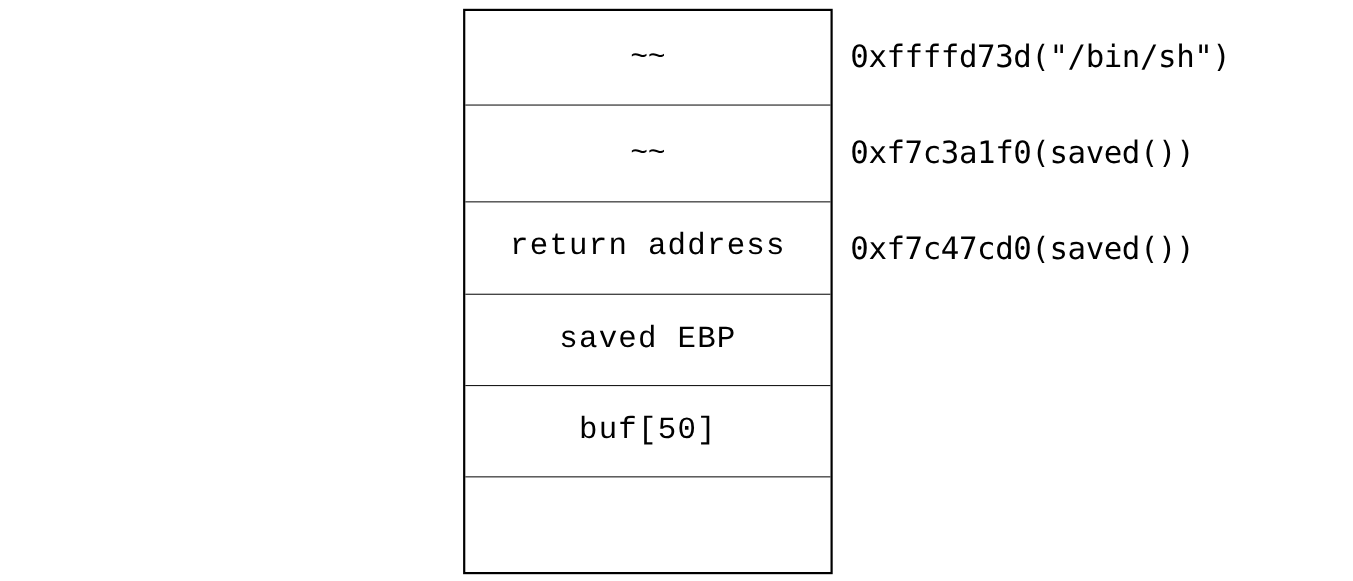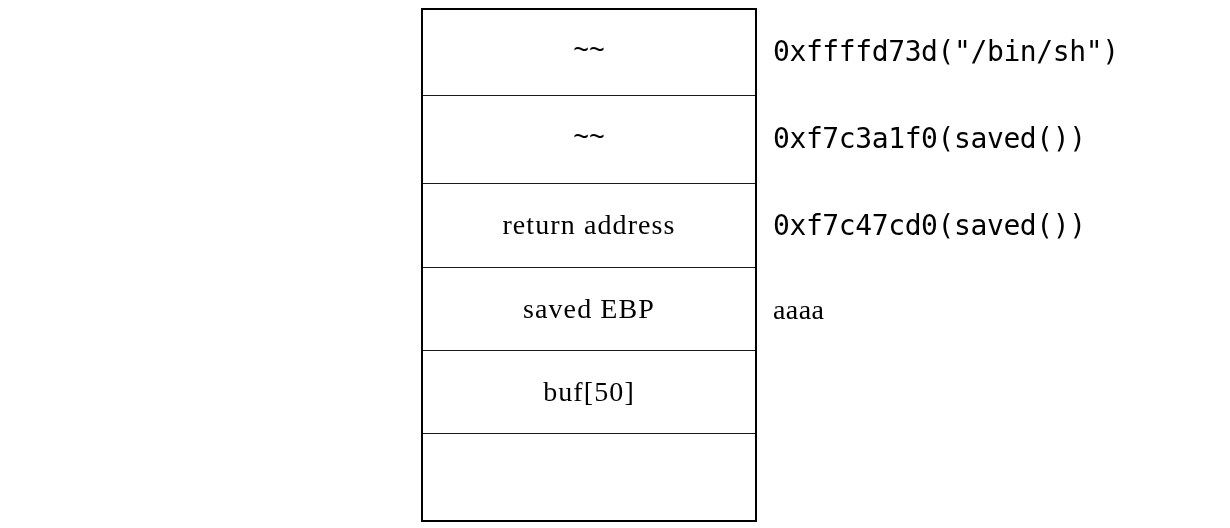--- a/index.html
+++ b/index.html
@@ -51,21 +51,21 @@
 
   
   .row-h-87 { height: 87px; }
   .row-h-88 { height: 88px; }
   .row-h-85 { height: 85px; }
   .row-h-84 { height: 84px; }
   .row-h-83 { height: 83px; }
   .row-h-87b { height: 87px; }
 
   .cell-label {
-    font-family: Liberation Serif, serif;
+    font-family: Liberation Mono, monospace;
     font-size: 28px;
     line-height: 1;
     letter-spacing: 1.1px;
     color: #000000;
     white-space: pre;
   }
   .cell-label.tilde {
     font-family: "Liberation Sans", "DejaVu Sans", sans-serif;
     font-size: 27px;
     letter-spacing: 0;
@@ -153,23 +153,20 @@
     </div>
 
     <div class="annot-row row-h-88">
       <span class="annot-text mono">0xf7c3a1f0(saved())</span>
     </div>
 
     <div class="annot-row row-h-85">
       <span class="annot-text mono">0xf7c47cd0(saved())</span>
     </div>
 
-    <div class="annot-row row-h-84">
-      <span class="annot-text serif">aaaa</span>
-    </div>
 
 
     <div class="annot-row row-h-87b">
       <span class="annot-text blank"></span>
     </div>
 
   </div>
 
 </div>
 

